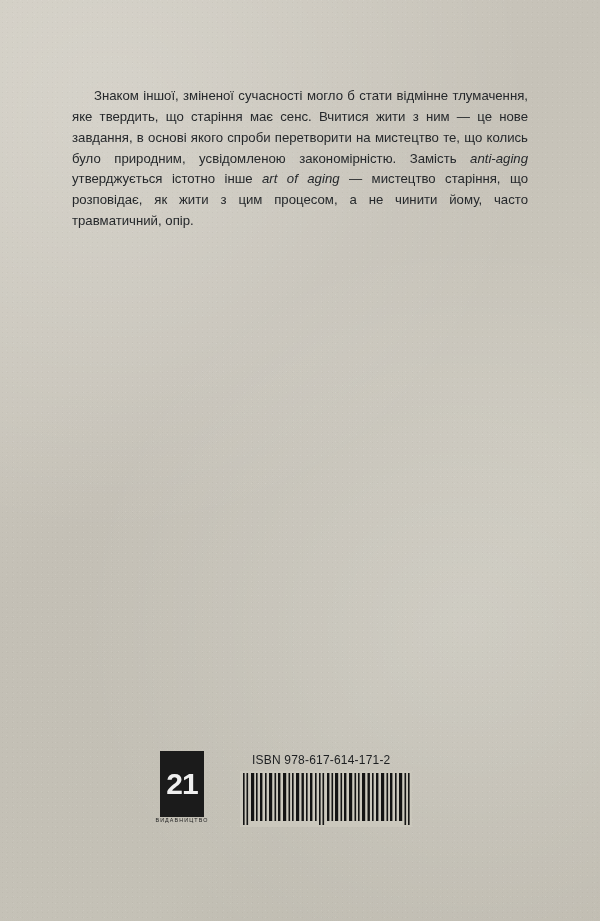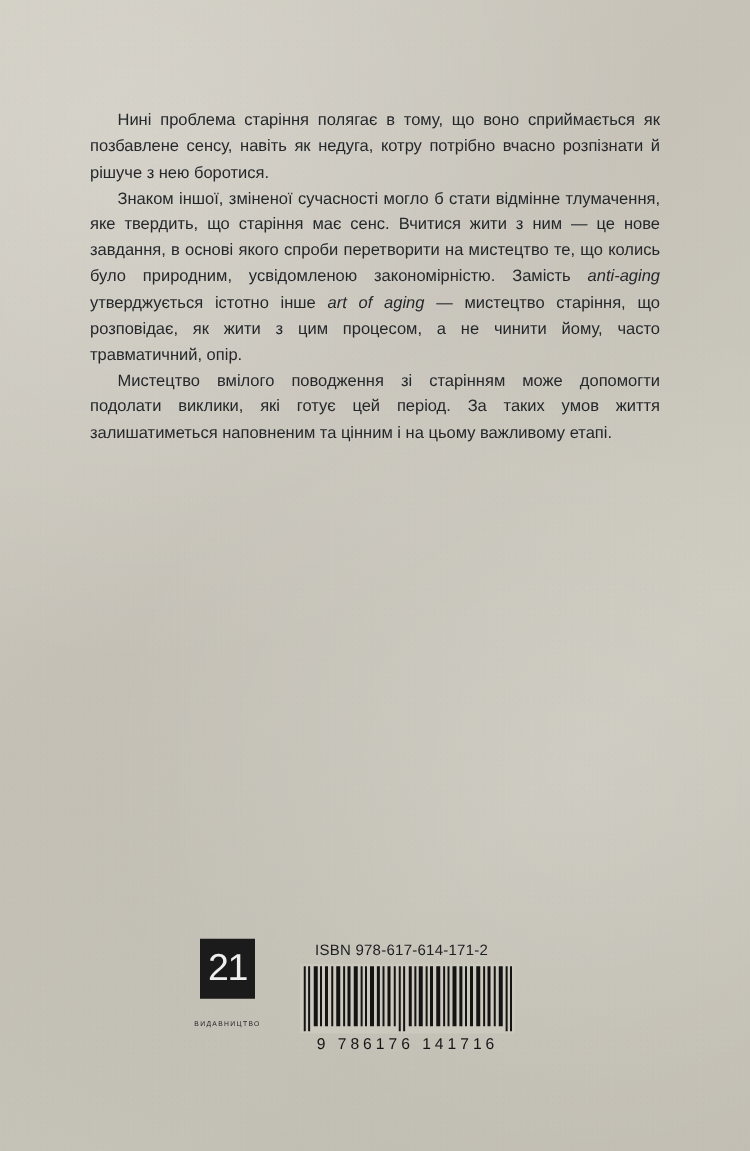--- a/index.html
+++ b/index.html
@@ -58,28 +58,28 @@
     left: 0;
     right: 0;
     bottom: 60px;
     height: 110px;
   }
   .logo {
     position: absolute;
     left: 160px;
     top: 0px;
     width: 44px;
-    height: 48px;
+    height: 66px;
     background: #1b1b1b;
     color: #efefef;
     display: flex;
     align-items: center;
     justify-content: center;
     font-size: 30px;
-    font-weight: normal;
+    font-weight: bold;
     letter-spacing: -1px;
     font-family: "Liberation Sans", sans-serif;
   }
   .logo-caption {
     position: absolute;
     left: 152px;
     top: 66px;
     width: 60px;
     text-align: center;
     font-size: 5.4px;
@@ -114,23 +114,21 @@
     font-family: "Liberation Sans", sans-serif;
   }
 </style>
 </head>
 <body>
 
 <div class="page">
   <div class="grain"></div>
 
   <div class="text-block">
-    <p class="first">Нині проблема старіння полягає в тому, що воно сприймається як позбавлене сенсу, навіть як недуга, котру потрібно вчасно розпізнати й рішуче з нею боротися.</p>
     <p><span>Знаком іншої, зміненої сучасності могло б стати відмінне тлумачення, яке твердить, що старіння має сенс. Вчитися жити з ним — це нове завдання, в основі якого спроби перетворити на мистецтво те, що колись було природним, усвідомленою закономірністю. Замість </span><i>anti-aging</i><span> утверджується істотно інше </span><i>art of aging</i><span> — мистецтво старіння, що розповідає, як жити з цим процесом, а не чинити йому, часто травматичний, опір.</span></p>
-    <p>Мистецтво вмілого поводження зі старінням може допомогти подолати виклики, які готує цей період. За таких умов життя залишатиметься наповненим та цінним і на цьому важливому етапі.</p>
   </div>
 
   <div class="footer">
     <div class="logo">21</div>
     <div class="logo-caption">ВИДАВНИЦТВО</div>
 
     <div class="isbn-text">ISBN 978-617-614-171-2</div>
 
     <div class="barcode-wrap">
       <svg class="barcode" viewBox="0 0 172 56" preserveAspectRatio="none">
@@ -169,16 +167,15 @@
           <rect x="136" y="2" width="2.4" height="48"></rect>
           <rect x="141" y="2" width="3.2" height="48"></rect>
           <rect x="146.5" y="2" width="1.6" height="48"></rect>
           <rect x="150" y="2" width="2.4" height="48"></rect>
           <rect x="155" y="2" width="1.6" height="48"></rect>
           <rect x="159" y="2" width="3.2" height="48"></rect>
           <rect x="164.5" y="2" width="1.6" height="52"></rect>
           <rect x="168" y="2" width="1.6" height="52"></rect>
         </g>
       </svg>
-      <div class="barcode-digits">9 786176 141716</div>
     </div>
   </div>
 </div>
 
 </body></html>

